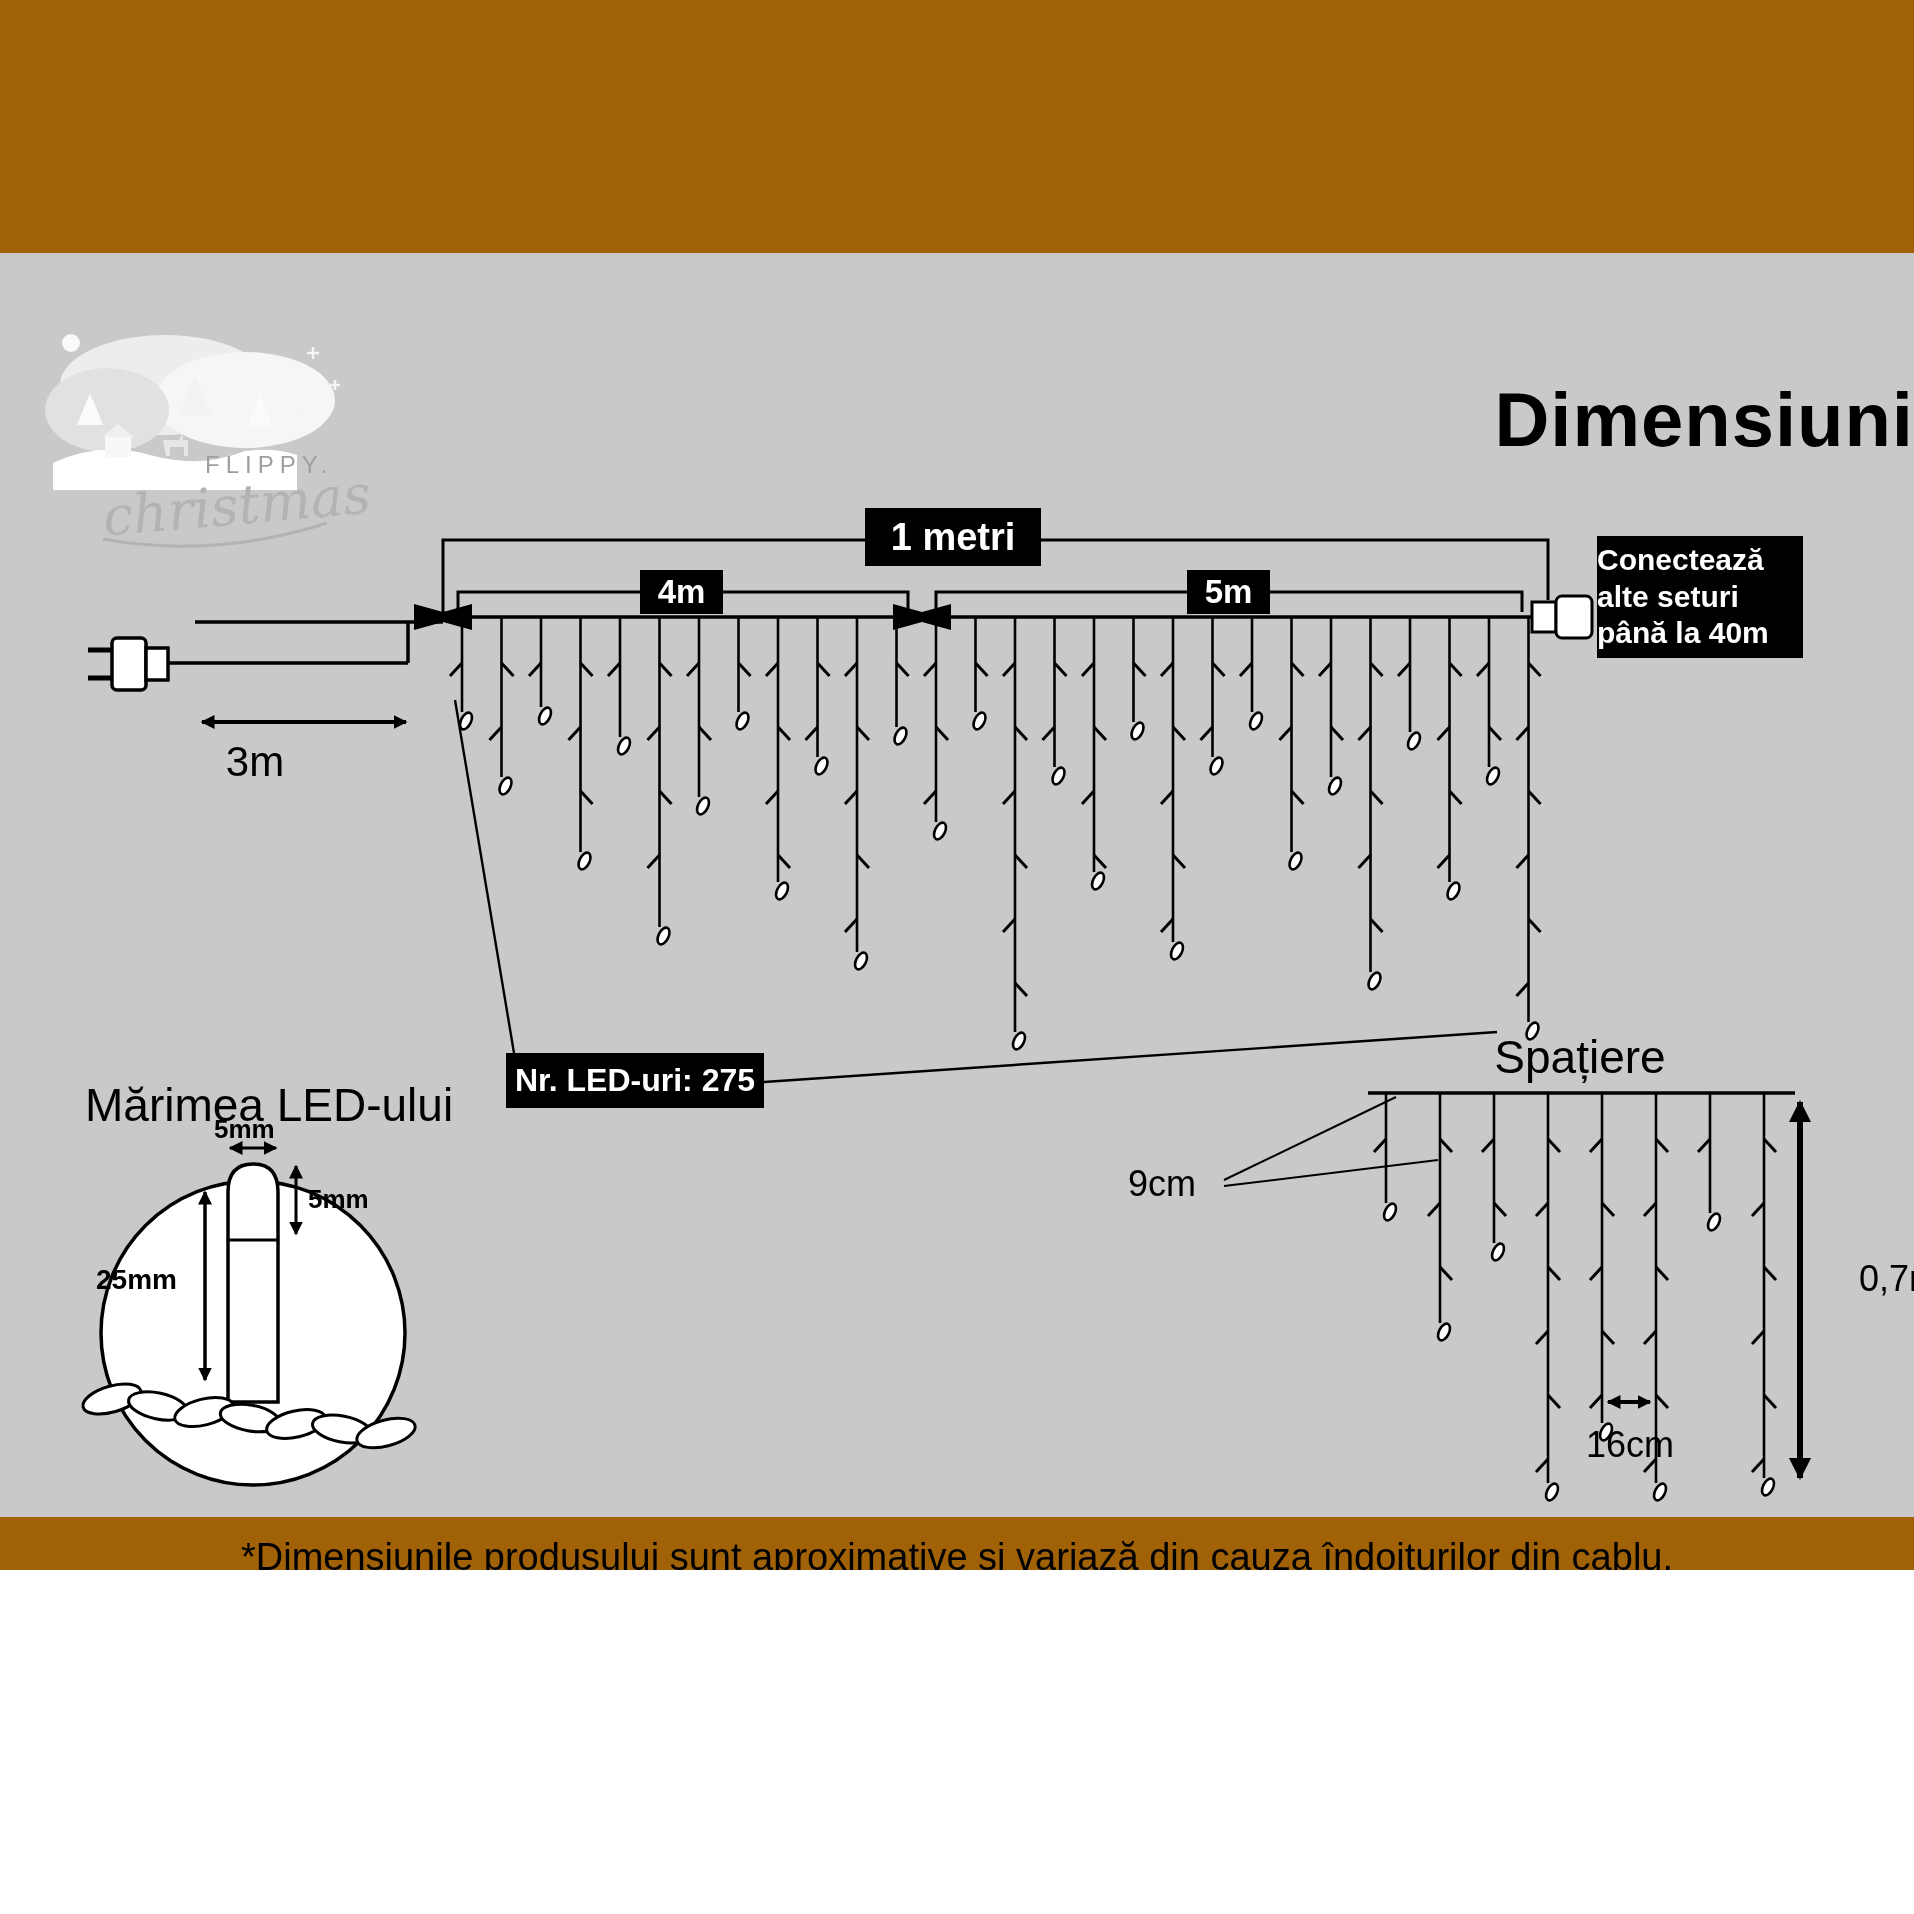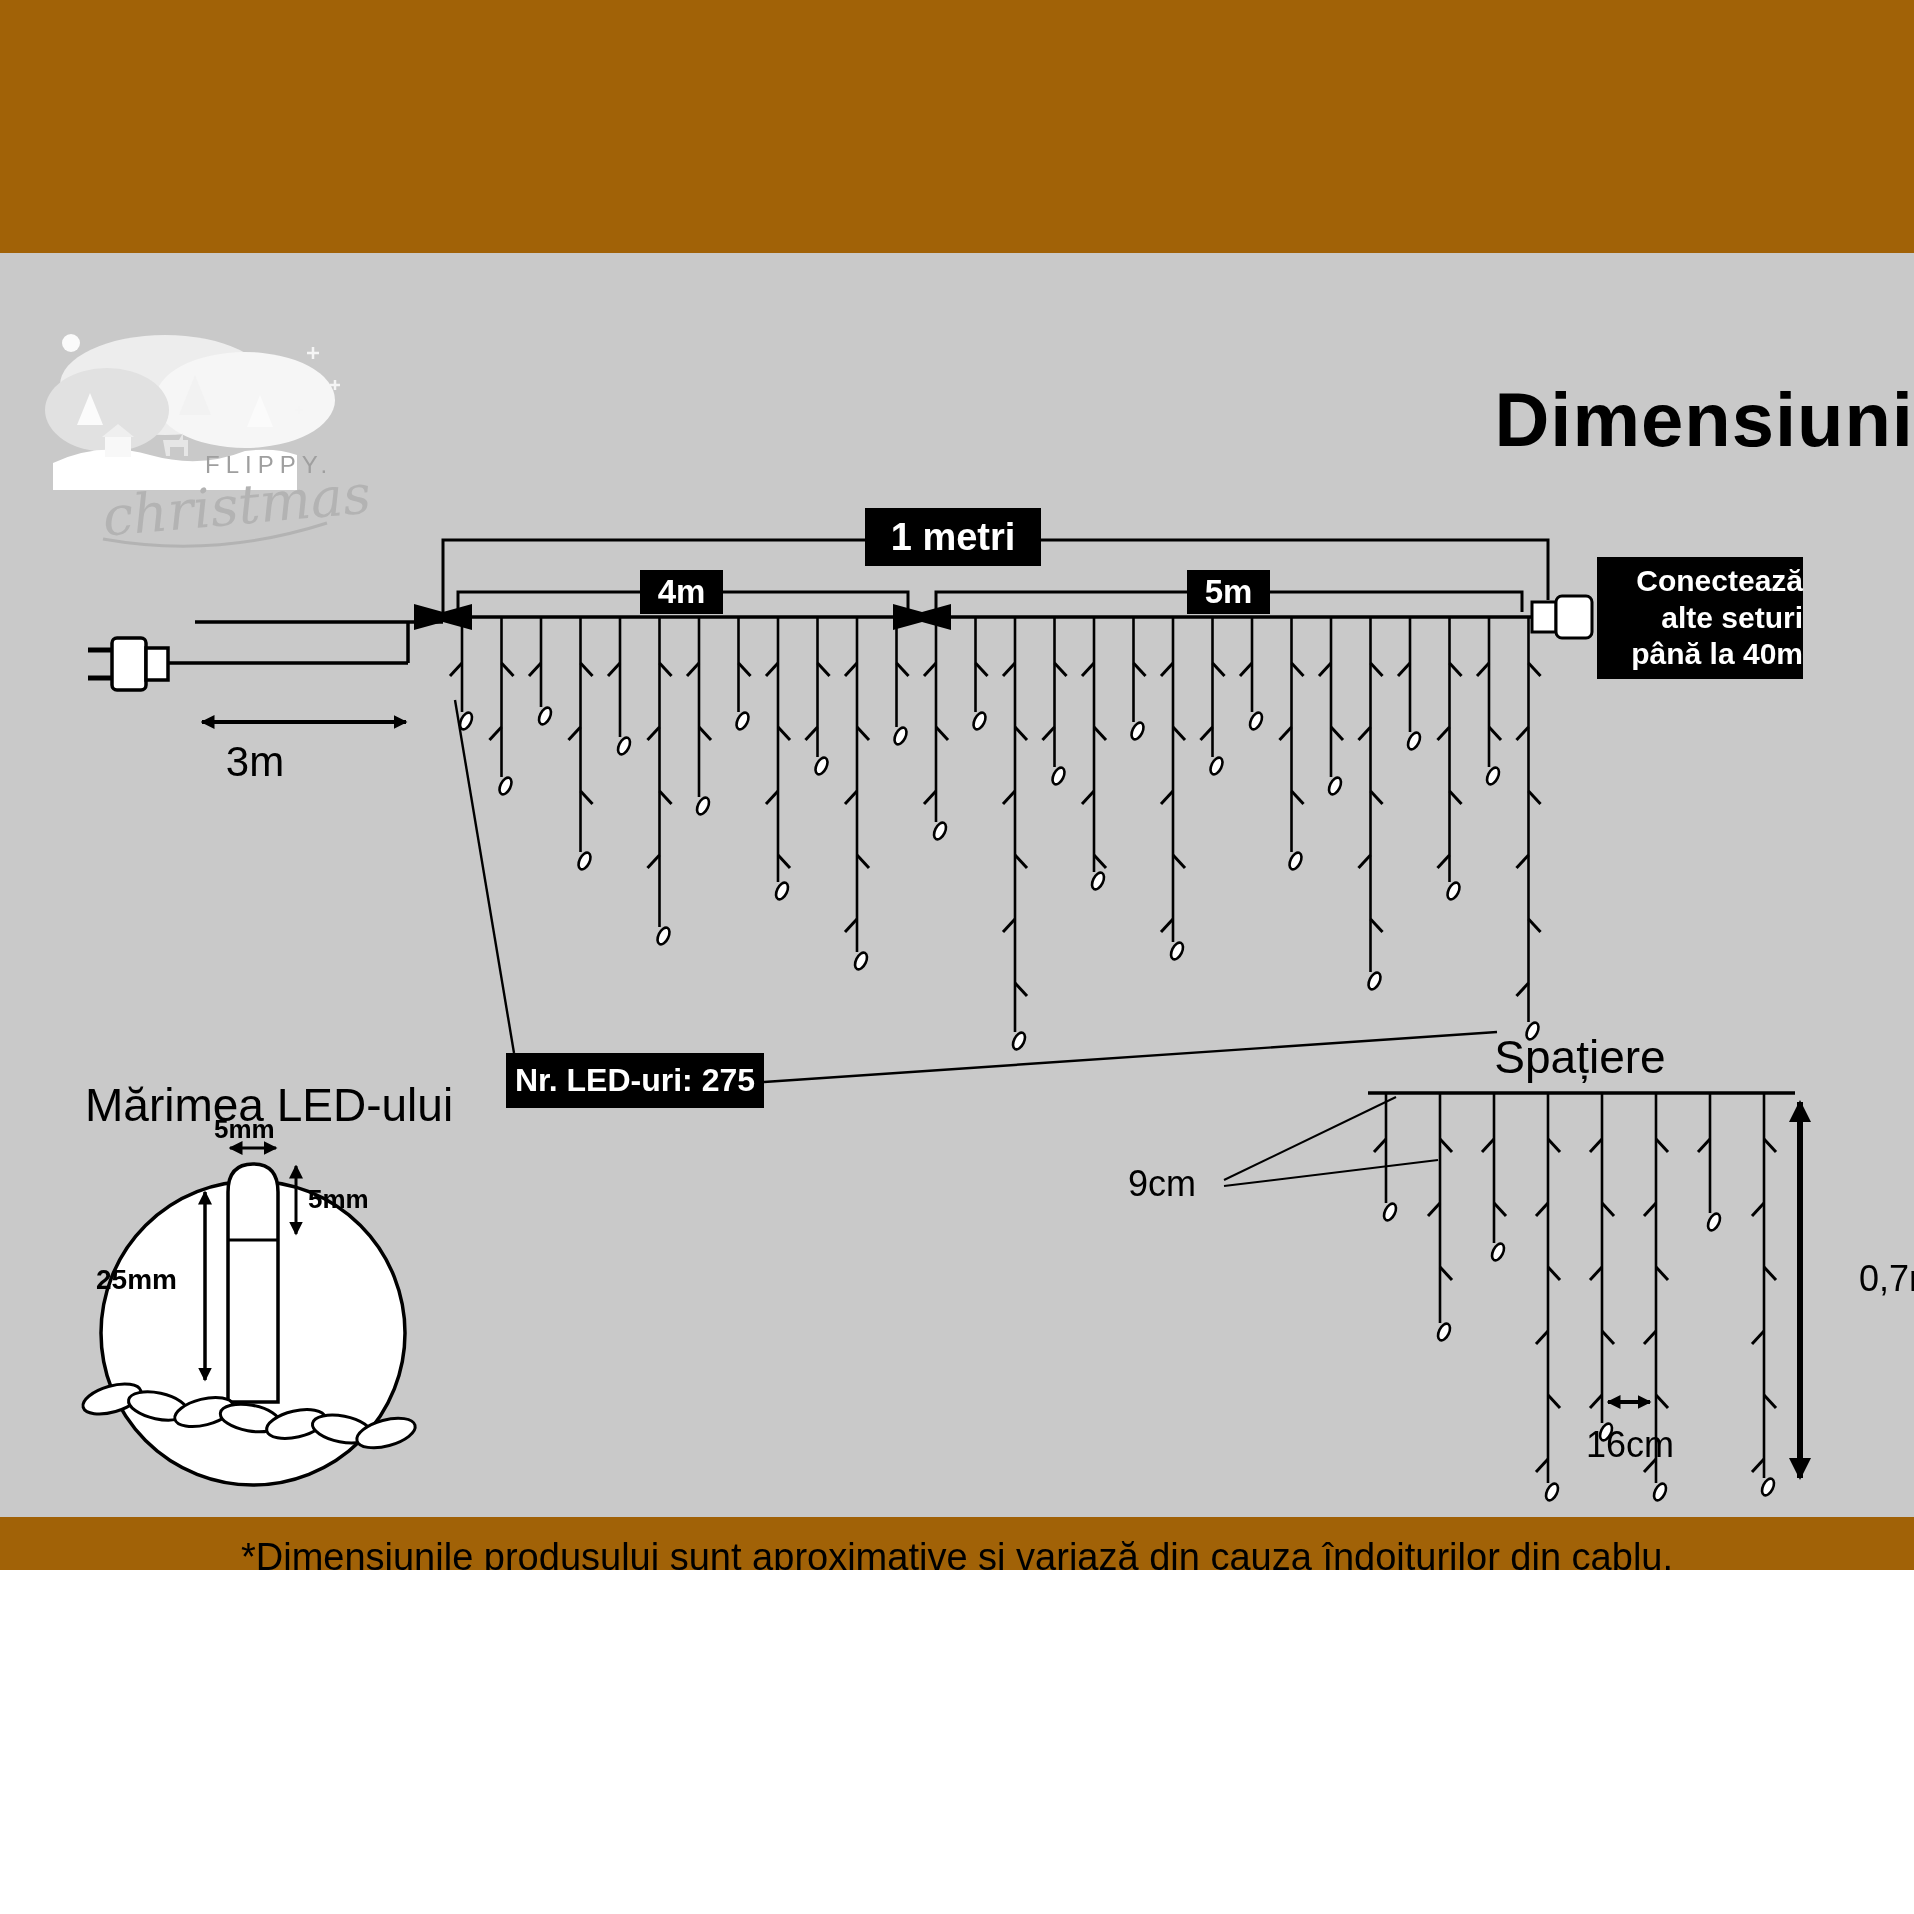--- a/index.html
+++ b/index.html
@@ -321,21 +321,21 @@
   </div>
 
   <div class="bb" style="left:640px;top:570px;width:83px;height:44px;font-size:33px;">
     <span>4m</span>
   </div>
 
   <div class="bb" style="left:1187px;top:570px;width:83px;height:44px;font-size:33px;text-align:right;">
     <span>5m</span>
   </div>
 
-  <div class="bb" style="left:1597px;top:557px;width:206px;height:122px;font-size:30px;align-items:flex-end;padding-left:16px;">
+  <div class="bb" style="left:1597px;top:536px;width:206px;height:122px;font-size:30px;align-items:flex-start;">
     <span>Conectează</span>
     <span>alte seturi</span>
     <span>până la 40m</span>
   </div>
 
   <div class="bb" style="left:506px;top:1053px;width:258px;height:55px;font-size:32px;justify-content:center;">
     <span>Nr. LED-uri: 275</span>
   </div>
 
   <div class="lbl meas" style="left:180px;top:738px;width:150px;text-align:center;font-size:42px;">3m</div>

